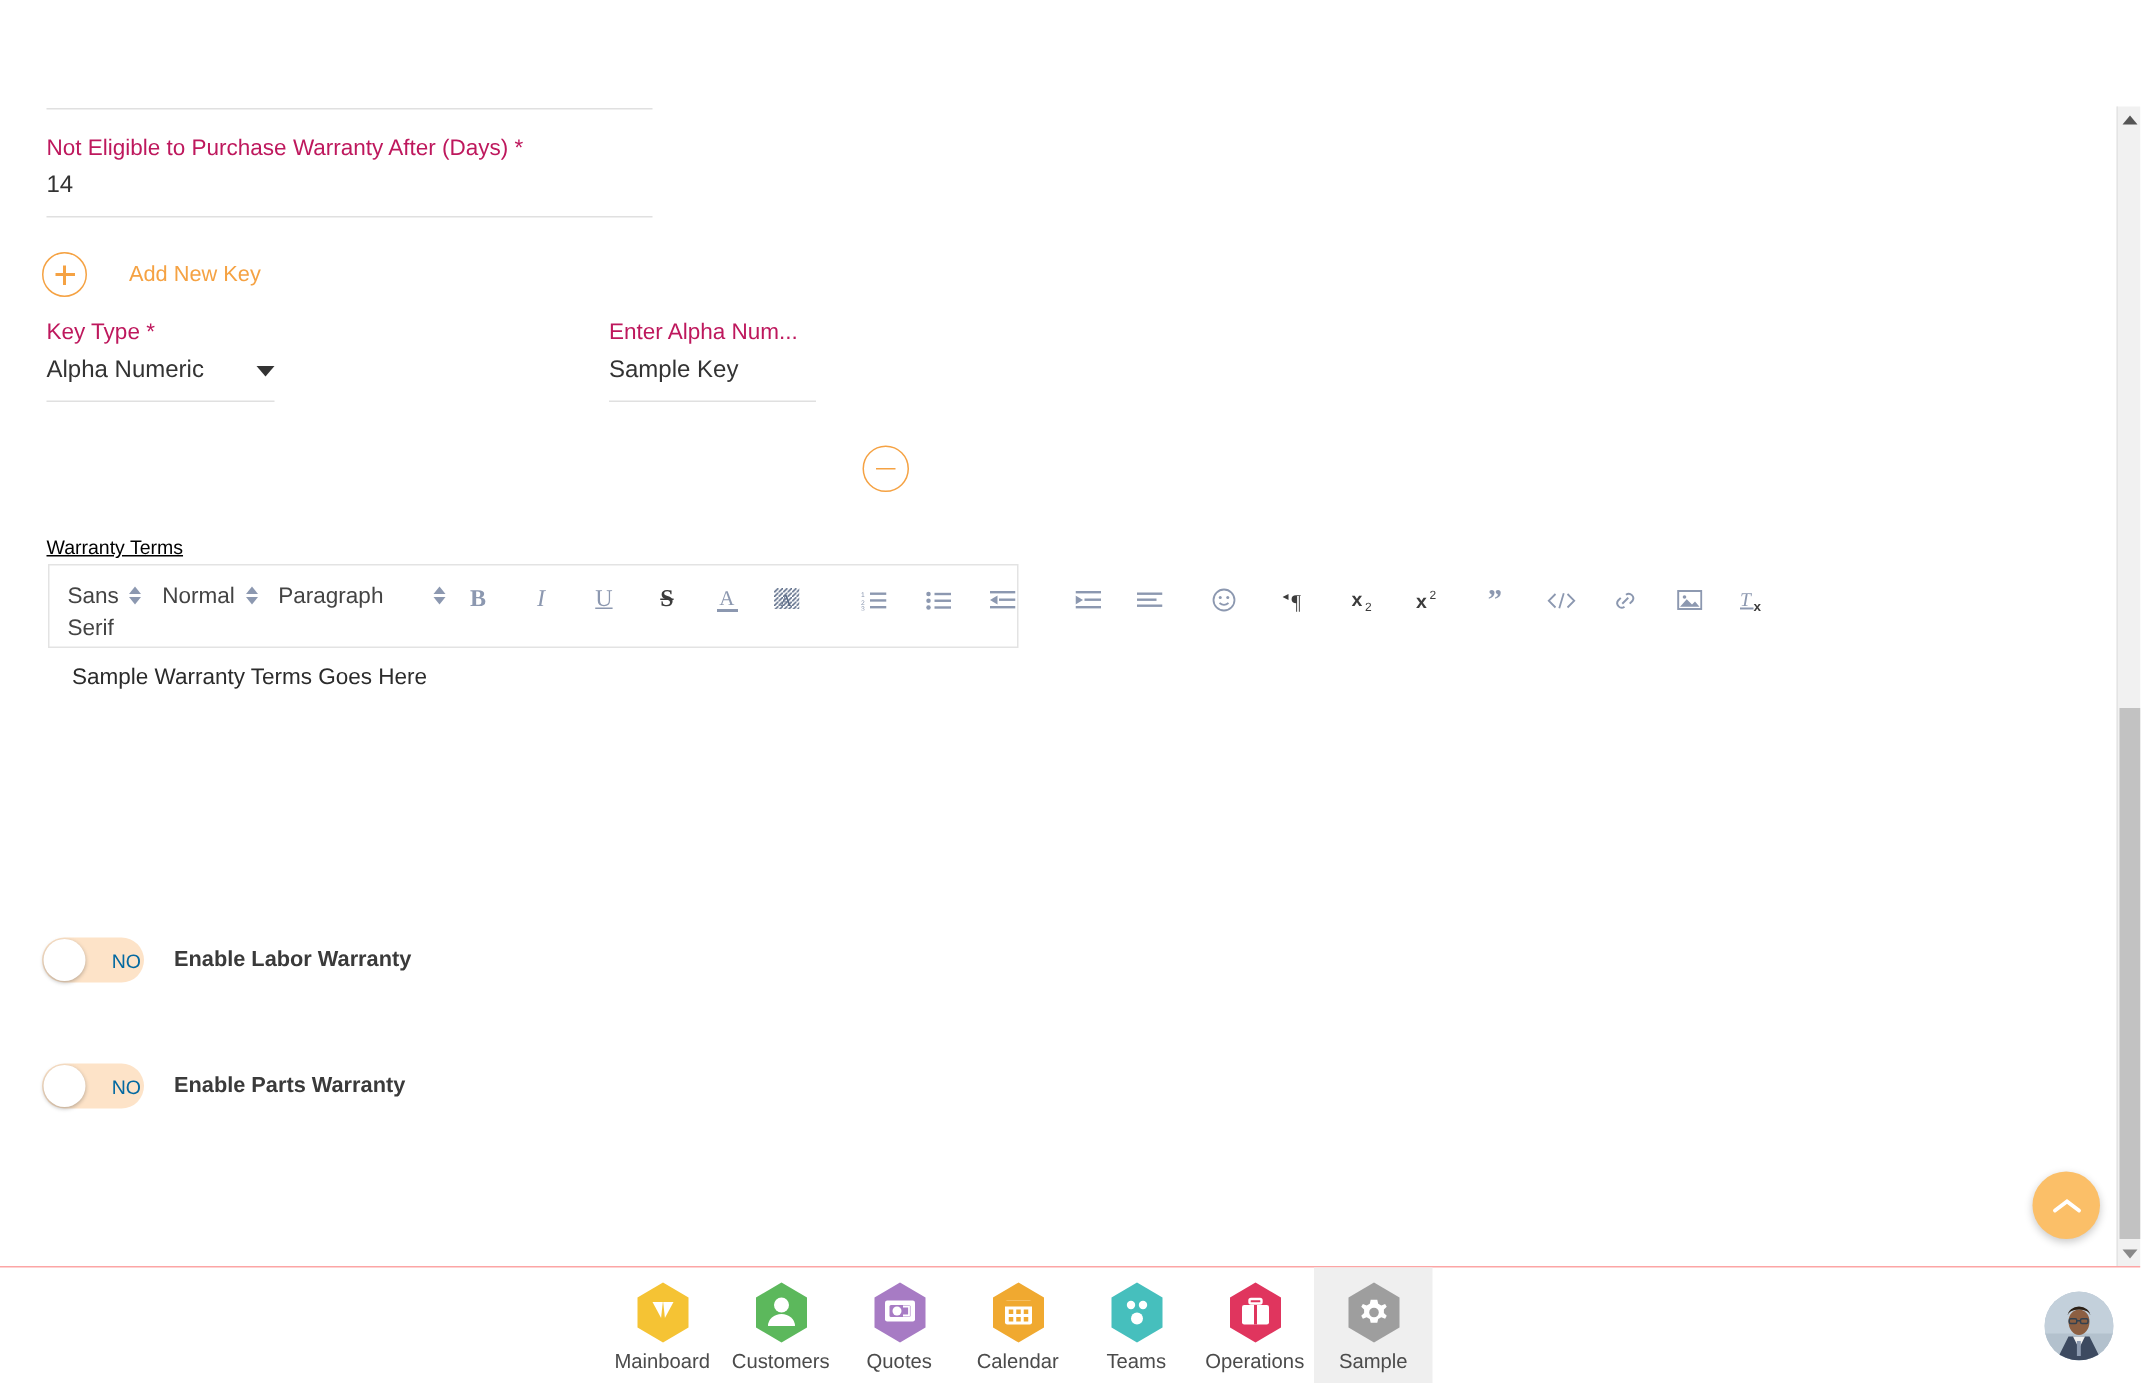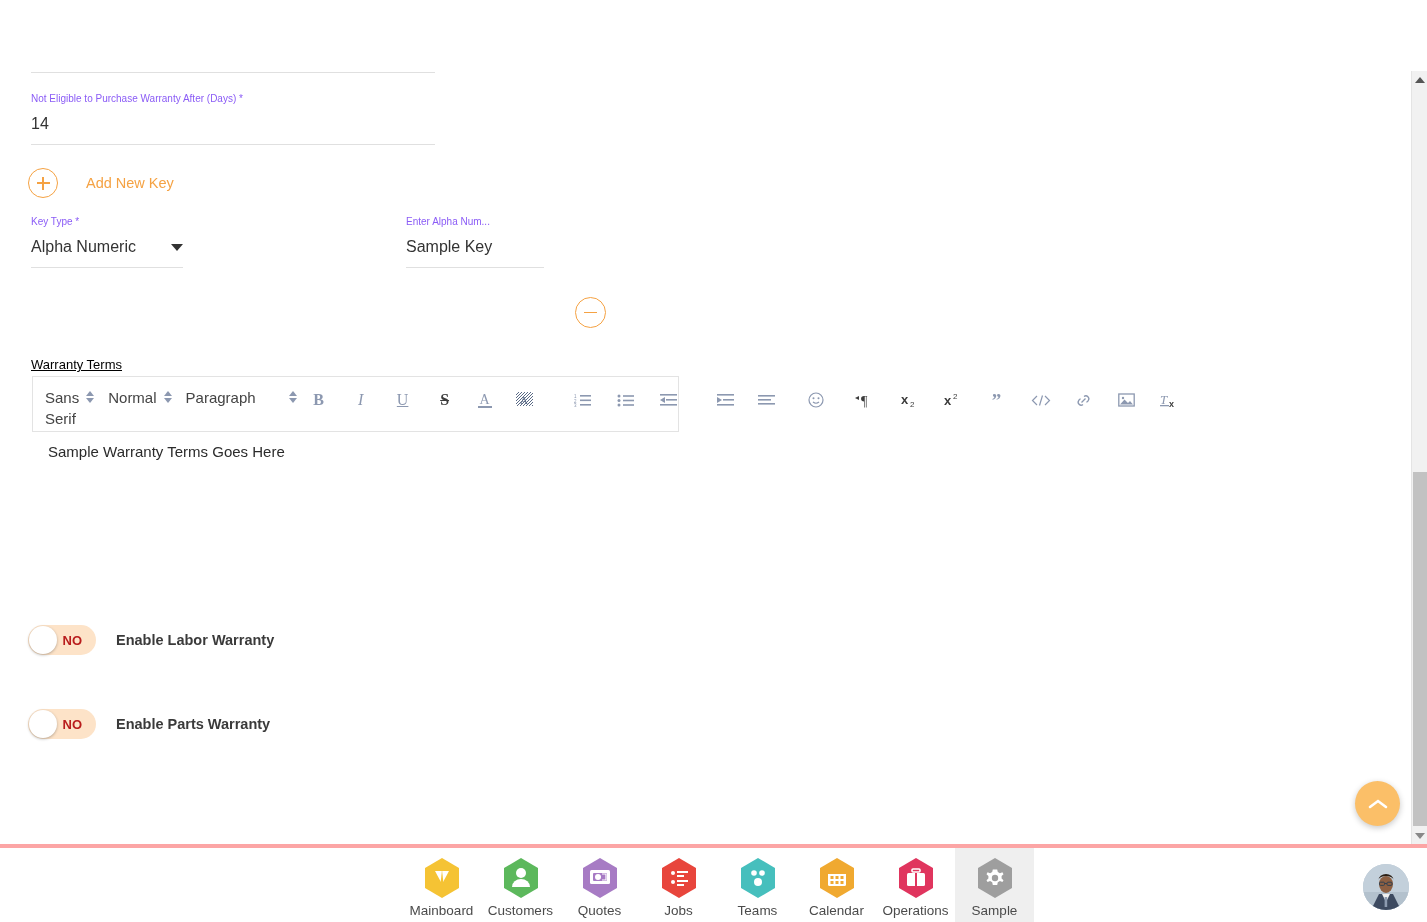--- a/index.html
+++ b/index.html
@@ -62,22 +62,22 @@
   .partial-rule {
     position: absolute; left: 31px; top: 1px;
     width: 404px; height: 1px; background: #e0e0e0;
   }
 
   
   .field {
     position: absolute;
   }
   .field-label {
-    font-size: 10px;
-    color: #8b5cf6;
+    font-size: 15px;
+    color: #be185d;
     line-height: 16px;
     white-space: nowrap;
   }
   .field-value {
     font-size: 16px;
     color: #333333;
     line-height: 22px;
     margin-top: 6px;
     white-space: nowrap;
   }
@@ -191,22 +191,22 @@
     flex: none;
     display: flex; align-items:center;
   }
   .toggle .knob {
     position: absolute; left: 1px; top: 1px;
     width: 28px; height: 28px; border-radius: 50%;
     background: #ffffff;
     box-shadow: 0 1px 3px rgba(0,0,0,.28);
   }
   .toggle .tg-text {
-    position: absolute; right: 14px;
-    font-size: 13px; color: #b91c1c; font-weight: bold;
+    position: absolute; right: 2px;
+    font-size: 13px; color: #0369a1; font-weight: normal;
   }
   .toggle-label {
     margin-left: 20px;
     font-size: 14.5px; font-weight: bold; color: #3a3a3a;
   }
 
   
   .fab {
     position: absolute;
     left: 1355px; top: 781px;
@@ -245,21 +245,21 @@
     width:14px; height:354px;
     background:#c2c2c2;
     cursor: pointer;
   }
 
   
   .bottomnav {
     position: absolute; left: 0; bottom: 0;
     width: 1427px; height: 78px;
     background: #ffffff;
-    border-top: 4px solid #fca5a5;
+    border-top: 1px solid #fca5a5;
   }
   .nav-items {
     position:absolute; left: 402px; top: 0;
     height: 78px;
     display:flex; align-items:stretch;
   }
   .nav-item {
     width: 79px;
     display:flex; flex-direction:column; align-items:center; justify-content:center;
     cursor:pointer;
@@ -571,46 +571,20 @@
             <polygon points="19,1 36,11 36,31 19,41 2,31 2,11" fill="#a77bc4"></polygon>
             <rect x="9" y="13" width="20" height="14" rx="1.5" fill="#ffffff"></rect>
             <rect x="12" y="16" width="14" height="8" rx="1" fill="#a77bc4"></rect>
             <path d="M14,20 a3,3 0 1 0 6,0 a3,3 0 1 0 -6,0" fill="#ffffff"></path>
             <path d="M21,17 L25,17 L25,23 L21,23" fill="none" stroke="#ffffff" stroke-width="1.2"></path>
           </svg>
         </div>
         <div class="nav-label">Quotes</div>
       </div>
 
-      <div class="nav-item">
-        <div class="hexwrap">
-          <svg width="38" height="42" viewBox="0 0 38 42">
-            <polygon points="19,1 36,11 36,31 19,41 2,31 2,11" fill="#e8453c"></polygon>
-            <circle cx="13" cy="16" r="2" fill="#ffffff"></circle>
-            <circle cx="13" cy="25" r="2" fill="#ffffff"></circle>
-            <rect x="17" y="14" width="11" height="2" fill="#ffffff"></rect>
-            <rect x="17" y="18" width="7" height="2" fill="#ffffff"></rect>
-            <rect x="17" y="23" width="11" height="2" fill="#ffffff"></rect>
-            <rect x="17" y="27" width="7" height="2" fill="#ffffff"></rect>
-          </svg>
-        </div>
-        <div class="nav-label">Jobs</div>
-      </div>
-
-      <div class="nav-item">
-        <div class="hexwrap">
-          <svg width="38" height="42" viewBox="0 0 38 42">
-            <polygon points="19,1 36,11 36,31 19,41 2,31 2,11" fill="#46bfbd"></polygon>
-            <circle cx="15" cy="16" r="2.8" fill="#ffffff"></circle>
-            <circle cx="23" cy="16" r="2.8" fill="#ffffff"></circle>
-            <circle cx="19" cy="25" r="4" fill="#ffffff"></circle>
-          </svg>
-        </div>
-        <div class="nav-label">Teams</div>
-      </div>
 
       <div class="nav-item">
         <div class="hexwrap">
           <svg width="38" height="42" viewBox="0 0 38 42">
             <polygon points="19,1 36,11 36,31 19,41 2,31 2,11" fill="#f0a930"></polygon>
             <rect x="10" y="13" width="18" height="16" rx="1.5" fill="#ffffff"></rect>
             <rect x="10" y="13" width="18" height="4" fill="#f0a930"></rect>
             <rect x="12.5" y="19" width="3" height="3" fill="#f0a930"></rect>
             <rect x="17.5" y="19" width="3" height="3" fill="#f0a930"></rect>
             <rect x="22.5" y="19" width="3" height="3" fill="#f0a930"></rect>
@@ -618,20 +592,32 @@
             <rect x="17.5" y="24" width="3" height="3" fill="#f0a930"></rect>
             <rect x="22.5" y="24" width="3" height="3" fill="#f0a930"></rect>
           </svg>
         </div>
         <div class="nav-label">Calendar</div>
       </div>
 
       <div class="nav-item">
         <div class="hexwrap">
           <svg width="38" height="42" viewBox="0 0 38 42">
+            <polygon points="19,1 36,11 36,31 19,41 2,31 2,11" fill="#46bfbd"></polygon>
+            <circle cx="15" cy="16" r="2.8" fill="#ffffff"></circle>
+            <circle cx="23" cy="16" r="2.8" fill="#ffffff"></circle>
+            <circle cx="19" cy="25" r="4" fill="#ffffff"></circle>
+          </svg>
+        </div>
+        <div class="nav-label">Teams</div>
+      </div>
+
+      <div class="nav-item">
+        <div class="hexwrap">
+          <svg width="38" height="42" viewBox="0 0 38 42">
             <polygon points="19,1 36,11 36,31 19,41 2,31 2,11" fill="#e0355e"></polygon>
             <rect x="15" y="12" width="8" height="3" rx="1" fill="none" stroke="#ffffff" stroke-width="1.6"></rect>
             <rect x="10" y="16" width="18" height="13" rx="1.5" fill="#ffffff"></rect>
             <rect x="18" y="16" width="2" height="13" fill="#e0355e"></rect>
           </svg>
         </div>
         <div class="nav-label">Operations</div>
       </div>
 
       <div class="nav-item active">

